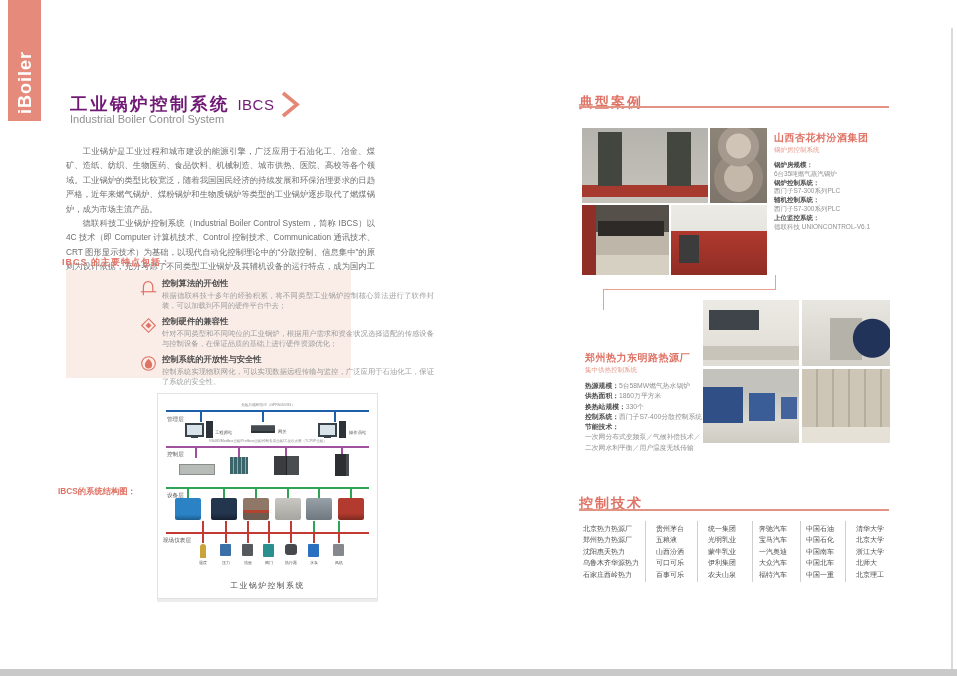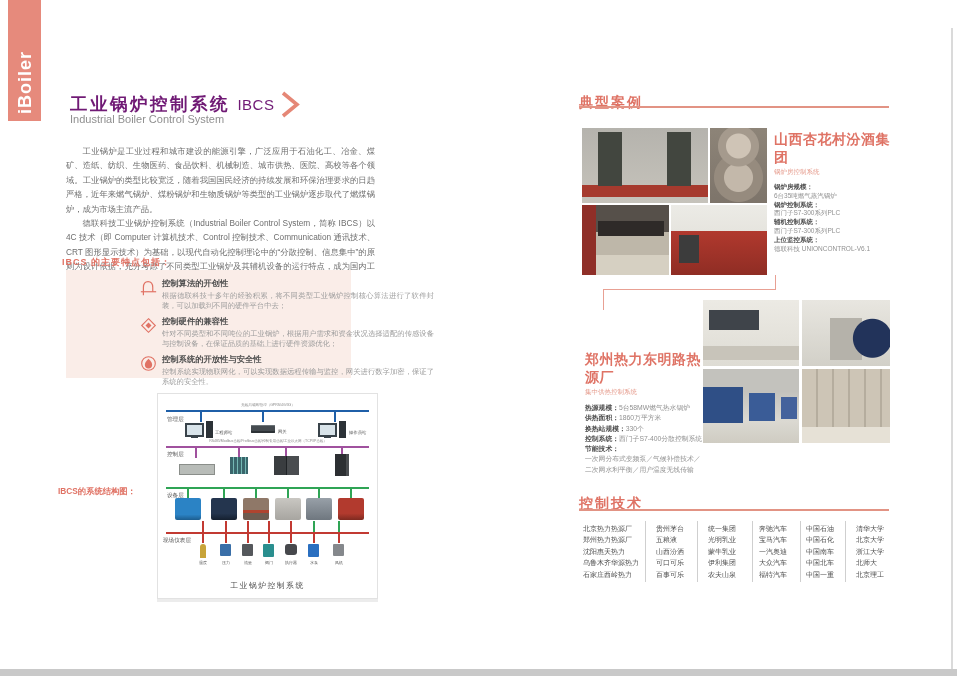--- a/index.html
+++ b/index.html
@@ -93,21 +93,21 @@
     linear-gradient(#3a5c97,#3a5c97) 46px 24px/26px 28px no-repeat,
     linear-gradient(#44629c,#44629c) 78px 28px/16px 22px no-repeat,
     linear-gradient(180deg,#c3c2bd 0 30%,#dbd9d2 70%,#cfccc2);}
   .ph-h{left:802px;top:369px;width:88px;height:74px;background:
     linear-gradient(#e6e1d6,#e6e1d6) 0 58px/100% 16px no-repeat,
     repeating-linear-gradient(90deg,#cdc5b6 0 14px,#b5ad9e 14px 16px);}
   .conn{position:absolute;background:#E8A093;}
   
   .case1{position:absolute;left:774px;top:131px;width:122px;}
   .case2{position:absolute;left:585px;top:351px;width:118px;}
-  .case-title{font-size:14px;font-weight:700;color:#DF7365;letter-spacing:0.5px;}
+  .case-title{font-size:10px;font-weight:700;color:#DF7365;letter-spacing:0.5px;}
   .case-sub{font-size:6.5px;color:#E59A8B;margin:1px 0 6px 0;}
   .spec-label{font-size:6.5px;font-weight:700;color:#4e4e4e;line-height:8.8px;}
   .spec-value{font-size:6.5px;color:#919191;line-height:8.8px;}
   .spec-row{font-size:6.8px;line-height:10.3px;color:#919191;white-space:nowrap;}
   .spec-row b{color:#4e4e4e;}
   .note-line{font-size:6.8px;line-height:10.3px;color:#919191;white-space:nowrap;}
   
   .customers{position:absolute;left:579px;top:521px;width:310px;display:flex;}
   .cust-col{box-sizing:border-box;border-right:1px solid #cfcfcf;padding:2px 0 2px 10px;}
   .cust-col.last{border-right:none;}
@@ -152,21 +152,21 @@
       </svg>
       <div class="feat-title">控制硬件的兼容性</div>
       <div class="feat-desc">针对不同类型和不同吨位的工业锅炉，根据用户需求和资金状况选择适配的传感设备与控制设备，在保证品质的基础上进行硬件资源优化；</div>
     </div>
     <div class="feat f3">
       <svg class="feat-icon" viewBox="0 0 20 20">
         <circle cx="10" cy="10" r="8" fill="none" stroke="#E07264" stroke-width="1.3"></circle>
         <path d="M10 4.5 C13 7.5 14.3 9.6 14.3 11.6 A4.3 4.3 0 0 1 5.7 11.6 C5.7 9.6 7 7.5 10 4.5 Z" fill="#E07264"></path>
       </svg>
       <div class="feat-title">控制系统的开放性与安全性</div>
-      <div class="feat-desc">控制系统实现物联网化，可以实现数据远程传输与监控，网关进行数字加密，保证了系统的安全性。</div>
+      <div class="feat-desc">控制系统实现物联网化，可以实现数据远程传输与监控，广泛应用于石油化工，保证了系统的安全性。</div>
     </div>
   </div>
 
   <div class="diagram-label">IBCS的系统结构图：</div>
   <div class="diagram">
     <div class="bus-label t1">无线局域网/管理（GPRS/4G/3G）</div>
     <div class="bus blue"></div>
     <div class="layer-label" style="left:9px;top:21px;">管理层</div>
     <div class="tick b" style="left:42px;"></div>
     <div class="tick b" style="left:104px;"></div>

